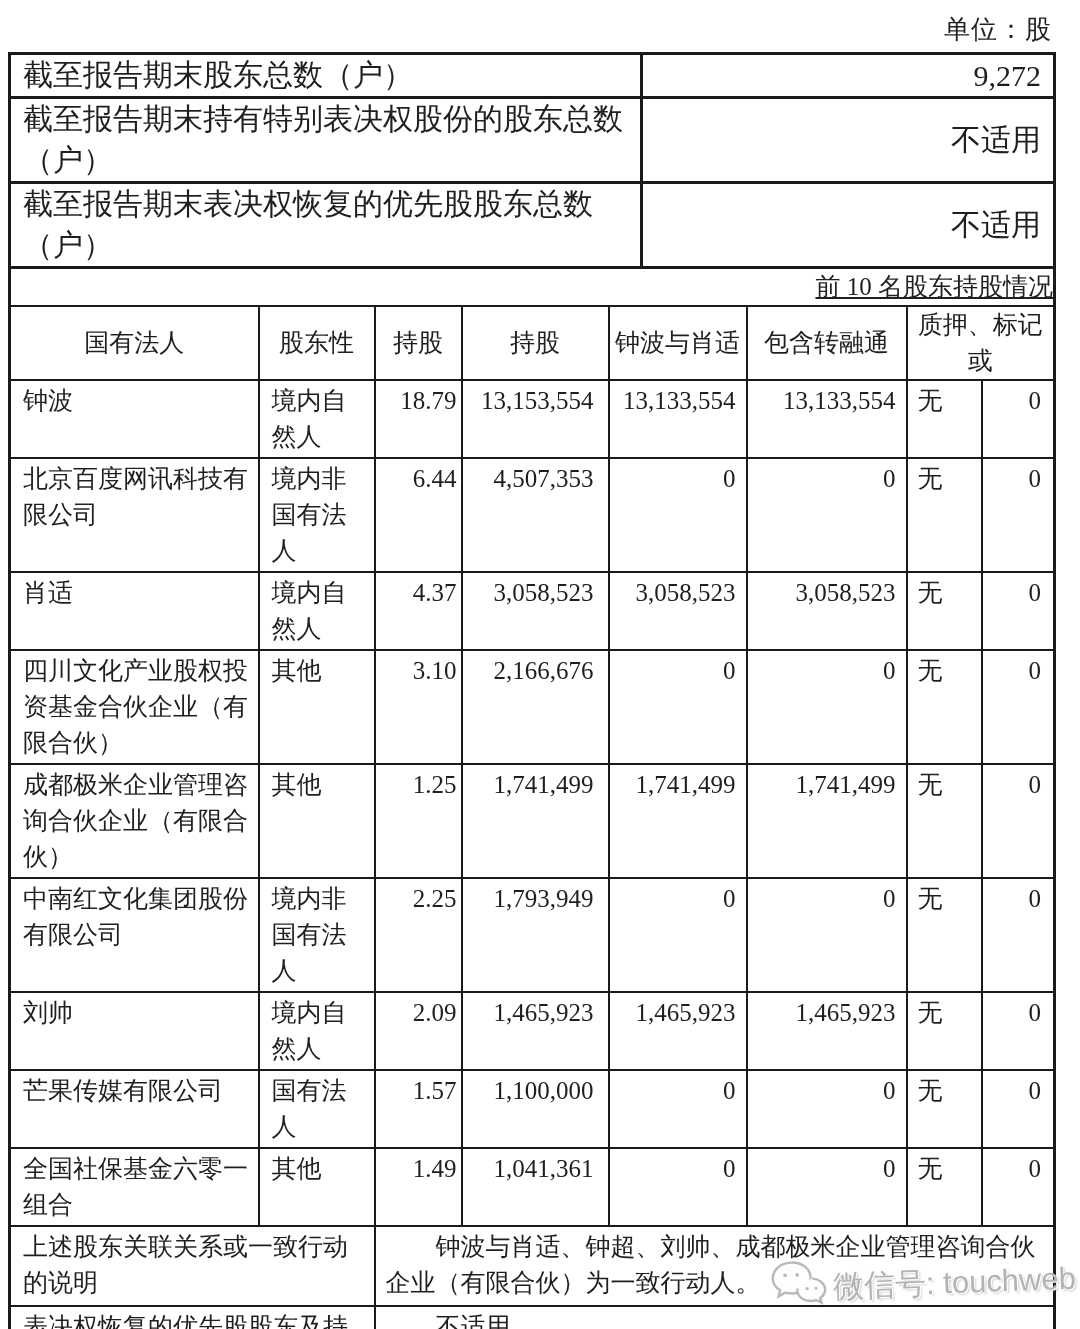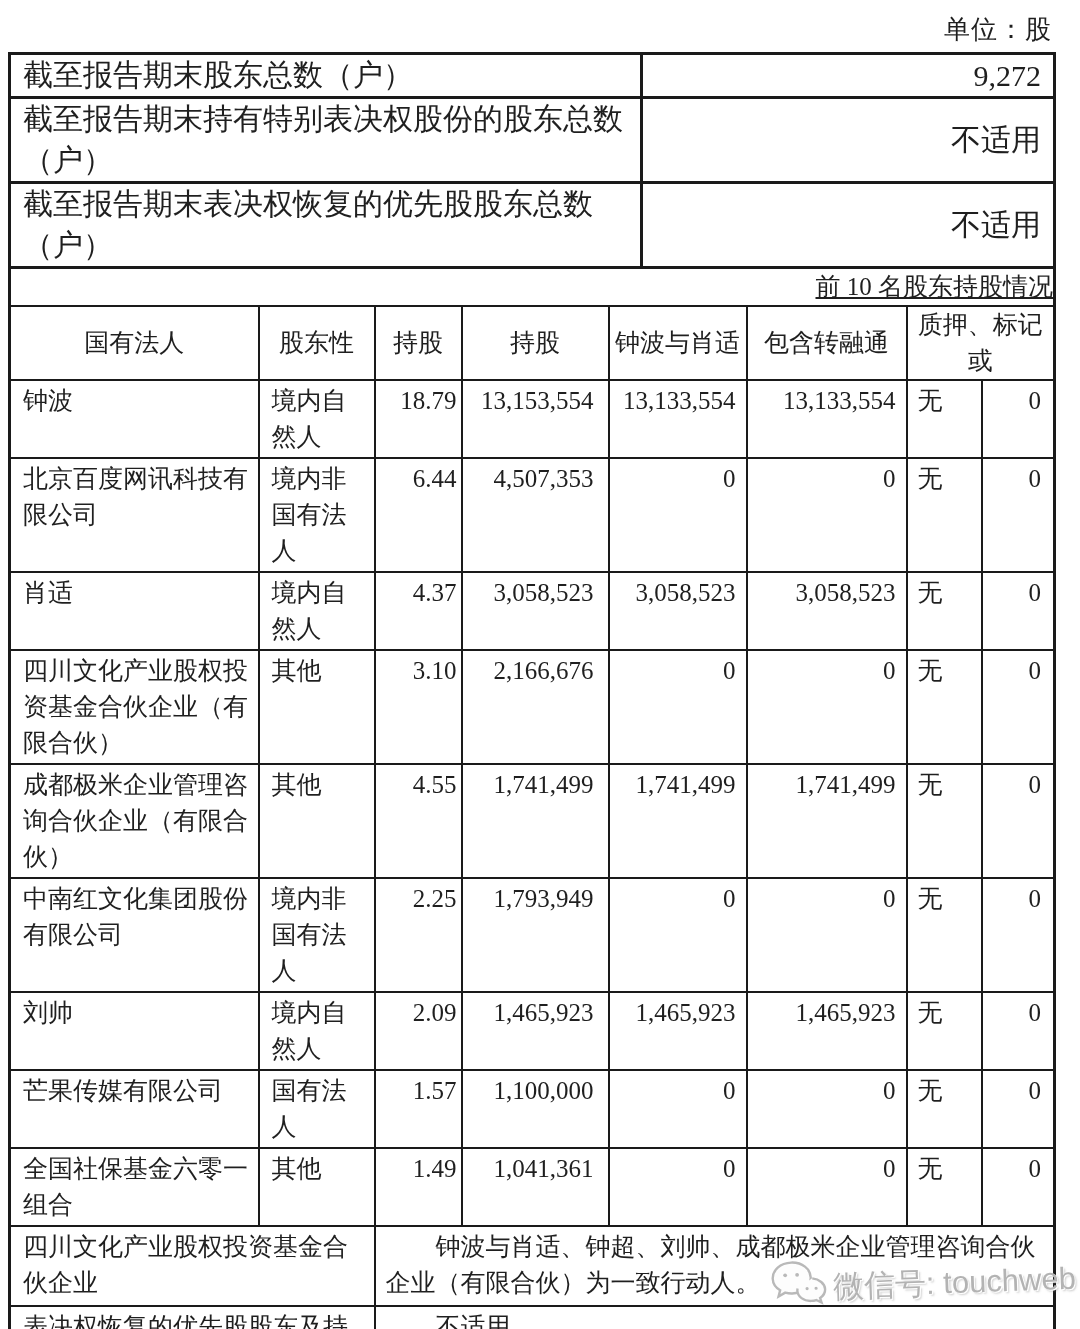--- a/index.html
+++ b/index.html
@@ -128,21 +128,21 @@
         <td class="c-pct">3.10</td>
         <td class="c-shares">2,166,676</td>
         <td class="c-restricted">0</td>
         <td class="c-refi">0</td>
         <td class="c-pledge">无</td>
         <td class="c-qty">0</td>
       </tr>
       <tr style="height:108px">
         <td class="c-name">成都极米企业管理咨询合伙企业（有限合伙）</td>
         <td class="c-nature">其他</td>
-        <td class="c-pct">4.55</td>
+        <td class="c-pct">1.25</td>
         <td class="c-shares">1,741,499</td>
         <td class="c-restricted">1,741,499</td>
         <td class="c-refi">1,741,499</td>
         <td class="c-pledge">无</td>
         <td class="c-qty">0</td>
       </tr>
       <tr style="height:110px">
         <td class="c-name">中南红文化集团股份有限公司</td>
         <td class="c-nature">境内非国有法人</td>
         <td class="c-pct">2.25</td>
@@ -177,21 +177,21 @@
         <td class="c-nature">其他</td>
         <td class="c-pct">1.49</td>
         <td class="c-shares">1,041,361</td>
         <td class="c-restricted">0</td>
         <td class="c-refi">0</td>
         <td class="c-pledge">无</td>
         <td class="c-qty">0</td>
       </tr>
 
       <tr style="height:80px">
-        <td colspan="2" class="note-label">四川文化产业股权投资基金合伙企业</td>
+        <td colspan="2" class="note-label">上述股东关联关系或一致行动的说明</td>
         <td colspan="6" class="note-content">钟波与肖适、钟超、刘帅、成都极米企业管理咨询合伙企业（有限合伙）为一致行动人。</td>
       </tr>
       <tr style="height:68px">
         <td colspan="2" class="note-label">表决权恢复的优先股股东及持股数量的说明</td>
         <td colspan="6" class="note-content">不适用</td>
       </tr>
     </tbody>
       </table>
   </div>
 

